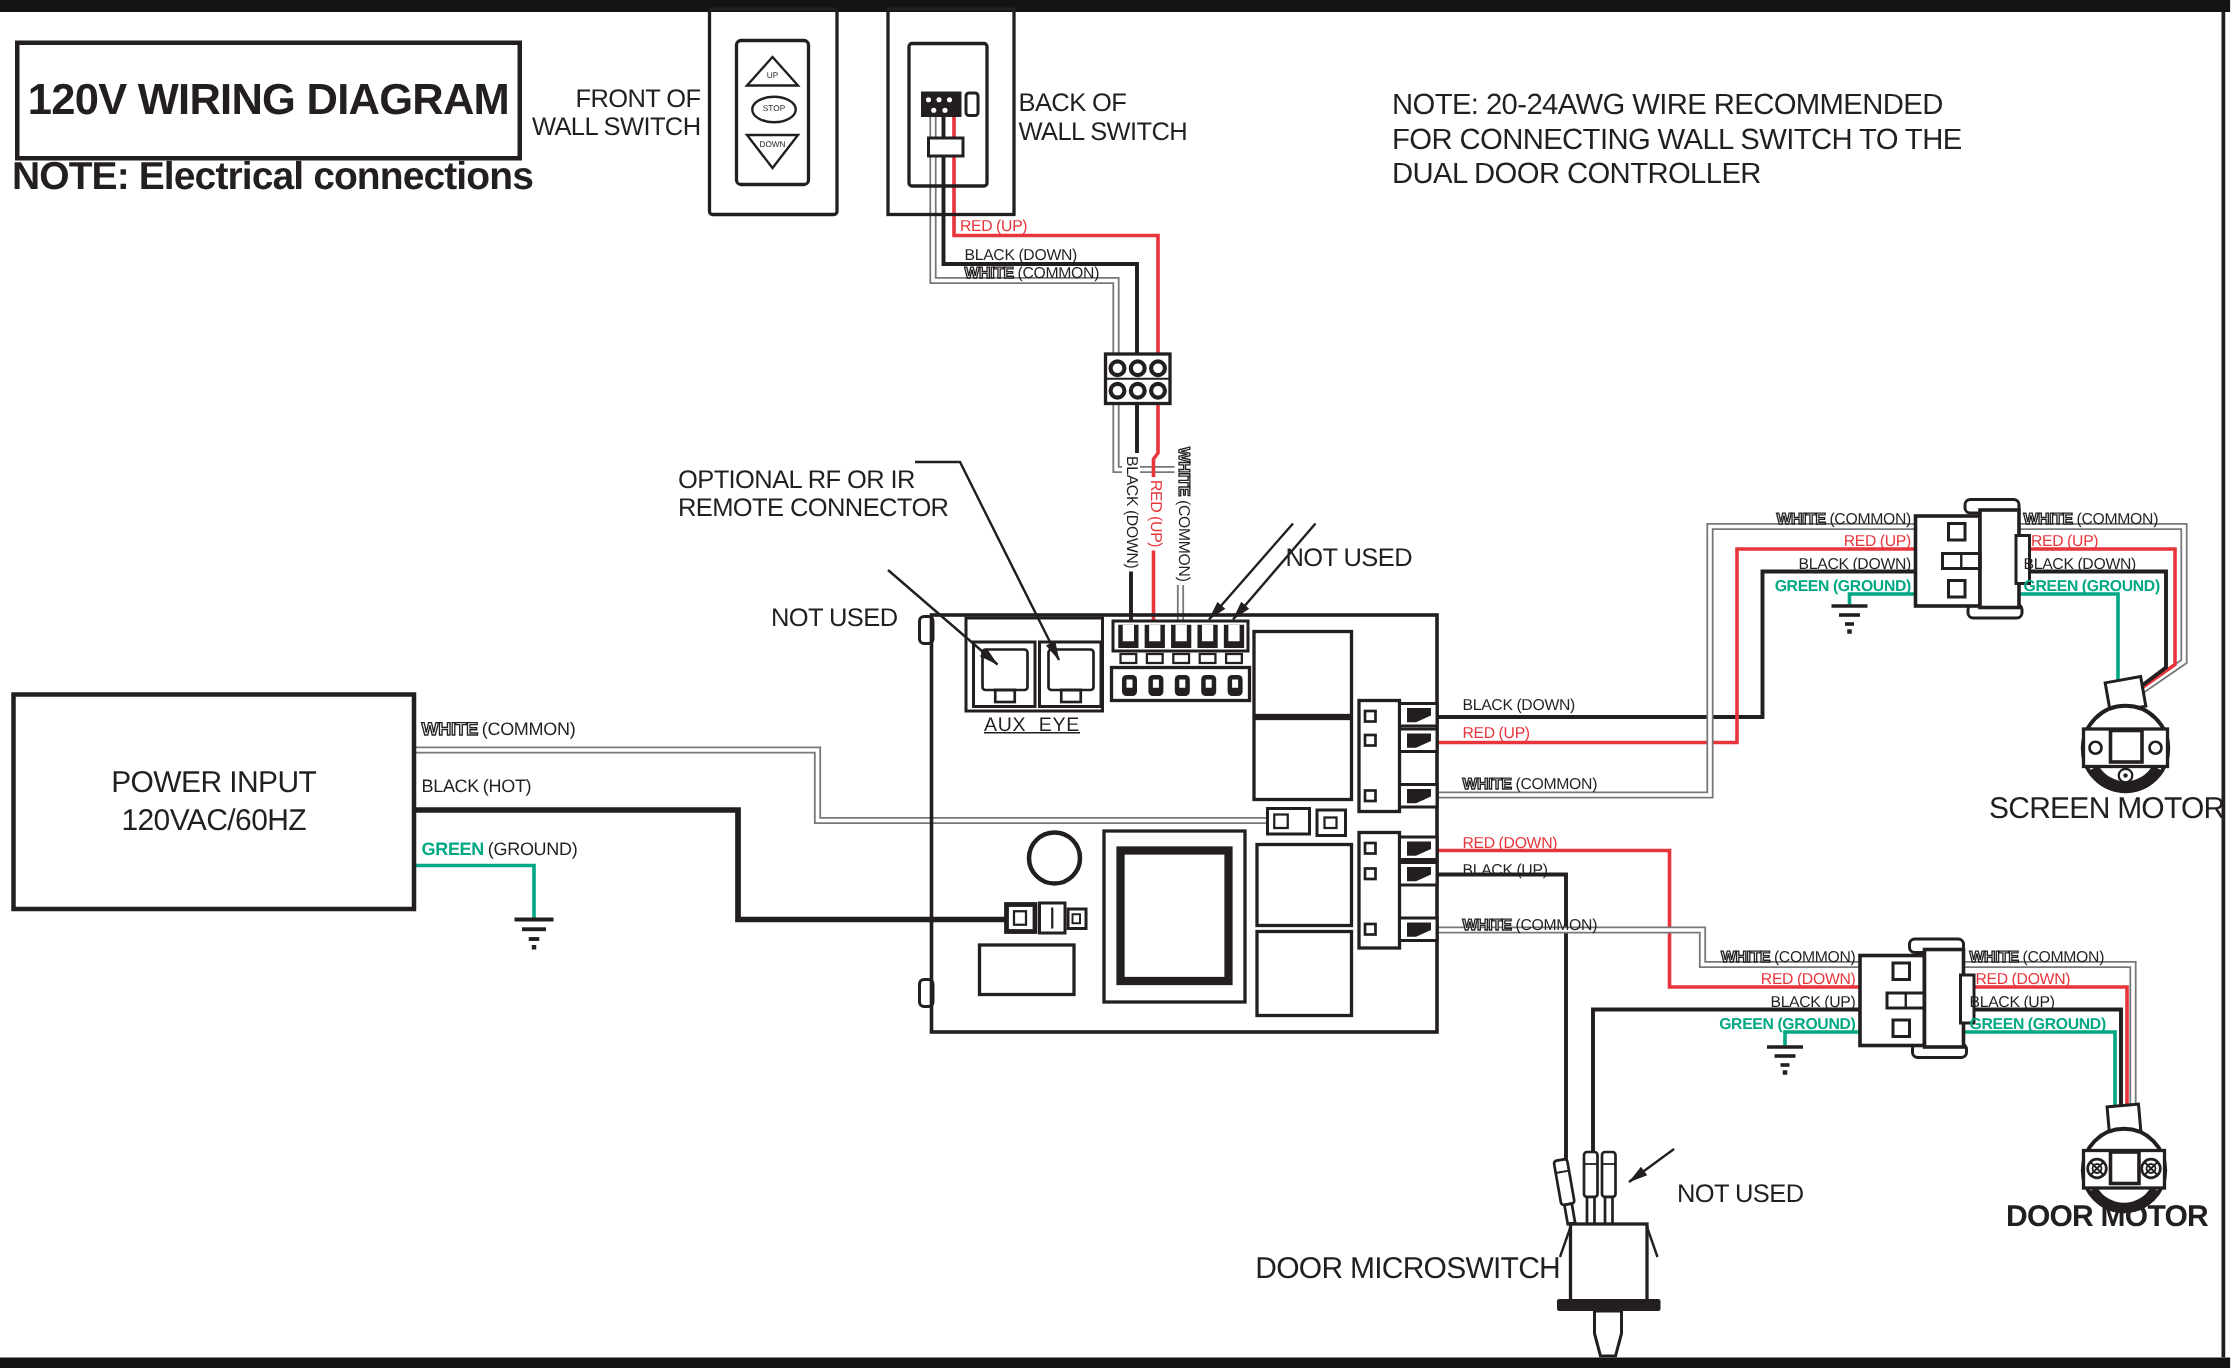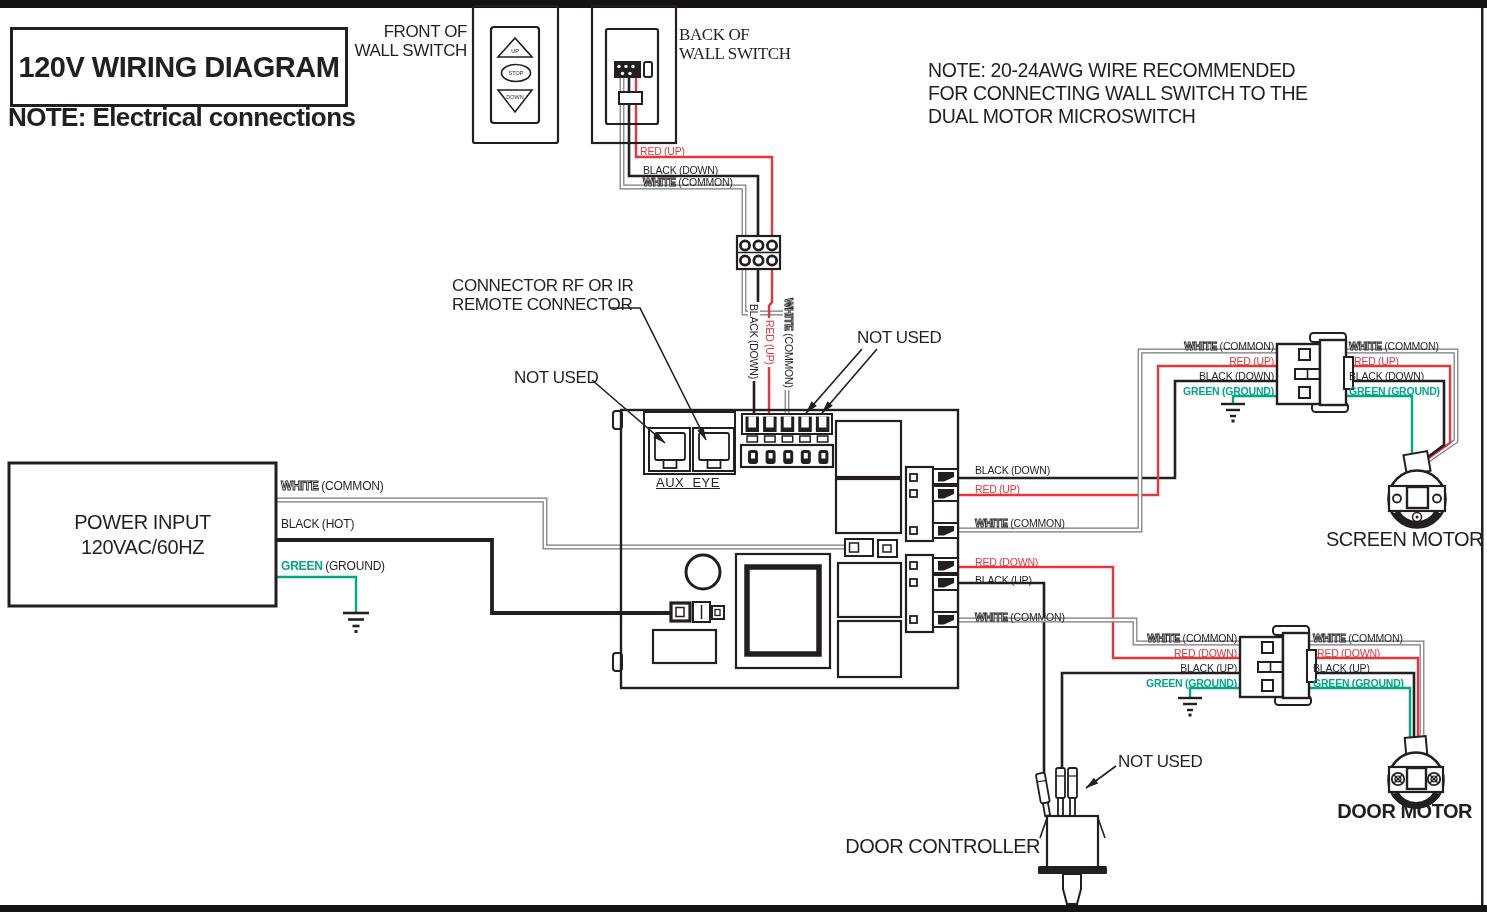--- a/index.html
+++ b/index.html
@@ -1,21 +1,21 @@
 <!DOCTYPE html>
 <html><head>
 <meta charset="utf-8">
 <style>
   html,body{margin:0;padding:0;background:#fff;}
   #canvas{position:relative;width:1487px;height:912px;background:#fff;overflow:hidden;
           font-family:"Liberation Sans",sans-serif;color:#231f20;}
   svg{position:absolute;left:0;top:0;}
   .lb{position:absolute;font-size:10.5px;letter-spacing:-0.2px;white-space:nowrap;line-height:12px;}
   .lb12{font-size:12px;line-height:13px;}
-  .lb17{font-size:17px;line-height:19px;letter-spacing:-0.4px;}
+  .lb17{font-size:17px;line-height:19px;letter-spacing:-0.4px;margin-top:34px;}
   .rt{text-align:right;}
   .c-red{color:#e8353c;}
   .c-green{color:#00a884;font-weight:bold;}
   .ow{color:#fff;-webkit-text-stroke:0.9px #231f20;font-weight:700;}
   .rs{margin-left:2.5px;}
   .vlbl{position:absolute;font-size:10.5px;letter-spacing:-0.2px;white-space:nowrap;
         transform-origin:0 0;transform:rotate(90deg);background:#fff;padding:0 2px;line-height:12px;}
   .title-box{position:absolute;left:10px;top:27px;width:332px;height:74px;border:3px solid #231f20;
              display:flex;align-items:center;justify-content:center;}
   .title-text{font-size:29px;font-weight:700;letter-spacing:-0.5px;}
@@ -337,28 +337,28 @@
     <span class="title-text">120V WIRING DIAGRAM</span>
   </div>
 
   <div class="bignote">
     <div>NOTE: Electrical connections</div>
   </div>
 
   <div class="rnote" style="left:928px;top:59px;">
     <div>NOTE: 20-24AWG WIRE RECOMMENDED</div>
     <div>FOR CONNECTING WALL SWITCH TO THE</div>
-    <div>DUAL MOTOR MICROSWITCH</div>
+    <div>DUAL DOOR CONTROLLER</div>
   </div>
 
   <div class="lb lb17 rt" style="right:1020px;top:22px;">
     <div>FRONT OF</div>
     <div>WALL SWITCH</div>
   </div>
-  <div class="lb lb17" style="left:679px;top:25px;font-family:Liberation Serif, serif;">
+  <div class="lb lb17" style="left:679px;top:25px;">
     <div>BACK OF</div>
     <div>WALL SWITCH</div>
   </div>
 
   <div class="btn-lb" style="left:500px;top:48px;">UP</div>
   <div class="btn-lb" style="left:501px;top:70px;">STOP</div>
   <div class="btn-lb" style="left:500px;top:93.5px;">DOWN</div>
 
   <div class="lb c-red" style="left:640px;top:145px;">
     <span>RED</span><span class="rs">(UP)</span>
@@ -374,21 +374,21 @@
     <span>BLACK</span><span class="rs">(DOWN)</span>
   </div>
   <div class="vlbl c-red" style="left:776px;top:318px;">
     <span>RED</span><span class="rs">(UP)</span>
   </div>
   <div class="vlbl" style="left:795px;top:296px;">
     <span class="ow">WHITE</span><span class="rs">(COMMON)</span>
   </div>
 
   <div class="lb lb17" style="left:452px;top:276px;">
-    <div>CONNECTOR RF OR IR</div>
+    <div>OPTIONAL RF OR IR</div>
     <div>REMOTE CONNECTOR</div>
   </div>
   <div class="lb lb17" style="left:514px;top:368px;">NOT USED</div>
   <div class="lb lb17" style="left:857px;top:328px;">NOT USED</div>
   <div class="lb auxeye" style="left:656px;top:477px;">AUX  EYE</div>
 
   <div class="pwr-box">
     <div>POWER INPUT</div>
     <div>120VAC/60HZ</div>
   </div>
@@ -468,16 +468,16 @@
   </div>
   <div class="lb" style="left:1313px;top:662px;">
     <span>BLACK</span><span class="rs">(UP)</span>
   </div>
   <div class="lb c-green" style="left:1313px;top:677px;">
     <span>GREEN</span><span class="rs">(GROUND)</span>
   </div>
 
   <div class="lb motor-name rt" style="right:4px;top:527px;">SCREEN MOTOR</div>
   <div class="lb motor-name rt" style="right:15px;top:799px;font-weight:bold;">DOOR MOTOR</div>
-  <div class="lb micro-name rt" style="right:447px;top:840px;">DOOR CONTROLLER</div>
+  <div class="lb micro-name rt" style="right:447px;top:840px;">DOOR MICROSWITCH</div>
   <div class="lb lb17" style="left:1118px;top:752px;">NOT USED</div>
 
 </div>
 
 </body></html>

